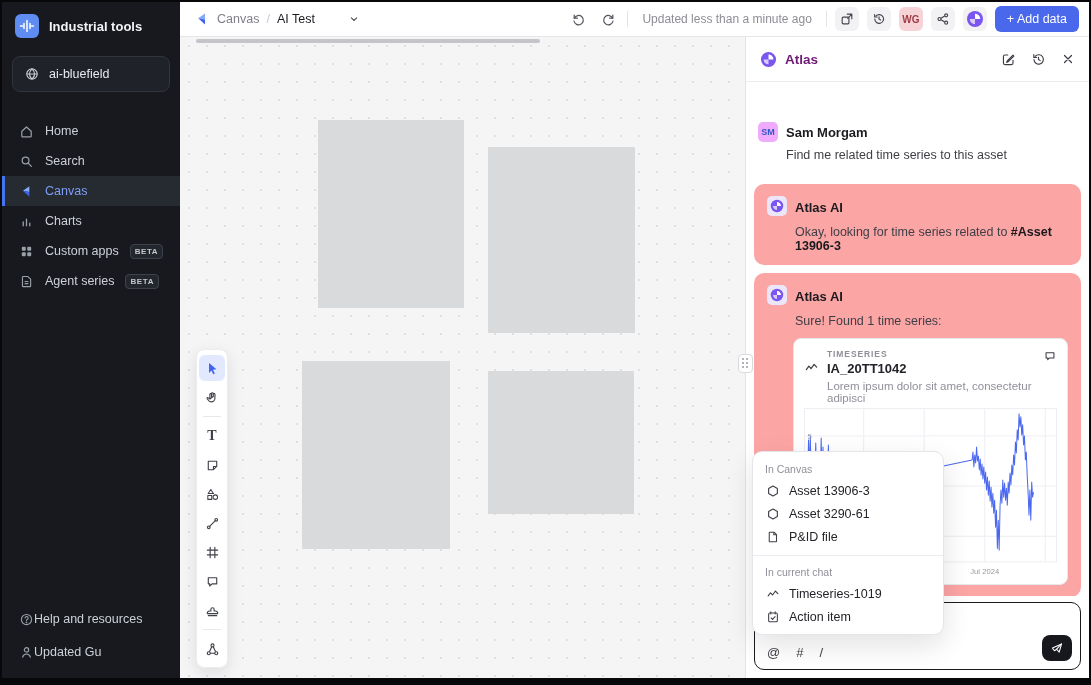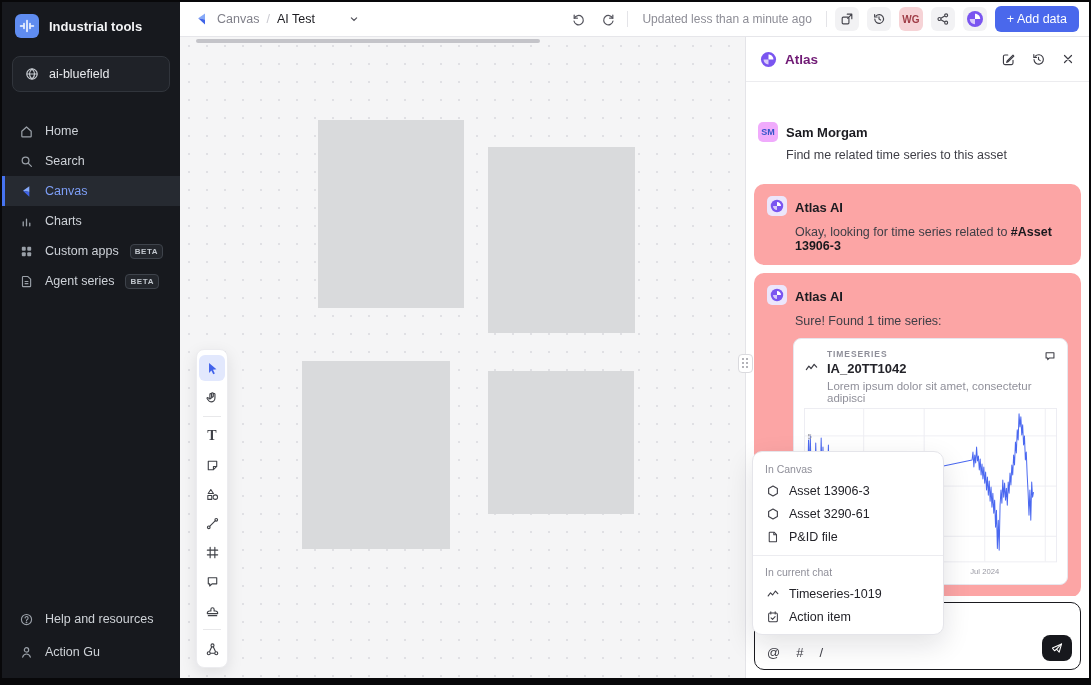--- a/index.html
+++ b/index.html
@@ -17,21 +17,21 @@
                   border:1px solid #31353c; background:#1f2228; border-radius:8px; font-size:12.5px; color:#e8eaed; cursor:pointer;text-align:right; }
   .nav { margin-top:24px; }
   .nav-item { position:relative; display:flex; align-items:center; gap:11px; height:30px; padding:0 16px;
               font-size:12.5px; color:#ced2d8; cursor:pointer; }
   .nav-item .ico { width:16px; height:16px; display:flex; align-items:center; justify-content:center; color:#9aa0a8; }
   .nav-item.active { background:#262a31; color:#7d9ef6; }
   .nav-item.active::before { content:""; position:absolute; left:0; top:0; bottom:0; width:3px; background:#4673f0; }
   .beta { font-size:8px; letter-spacing:.6px; color:#c2c7ce; border:1px solid #3e434b; border-radius:4px;
           padding:2px 4px; background:#23262c; font-weight:700; }
   .side-footer { margin-top:auto; padding:10px 16px 18px; display:flex; flex-direction:column; gap:17px; }
-  .f-item { display:flex; gap:11px; align-items:center; font-size:12.5px; color:#ced2d7; cursor:pointer; }
+  .f-item { display:flex; align-items:center; font-size:12.5px; color:#ced2d7; cursor:pointer; }
   .f-item .ico { width:16px; height:16px; color:#9aa0a8; display:flex; align-items:center; justify-content:center; }
 
   
   .topbar { position:absolute; left:178px; right:0; top:0; height:35px; background:#fff; border-bottom:1px solid #e6e6ea;
             display:flex; align-items:center; padding:0 10px 0 14px; z-index:10; }
   .crumb { display:flex; align-items:center; gap:7px; font-size:12.5px; }
   .c-app { color:#80808a; } .c-sep { color:#c9c9d0; } .c-page { color:#1b1b20; font-weight:500; }
   .crumb .chev { margin-left:26px; color:#51515a; display:flex; cursor:pointer; }
   .tb-right { margin-left:auto; display:flex; align-items:center; gap:8px; }
   .tb-ghost { width:22px; height:22px; display:flex; align-items:center; justify-content:center; color:#55555e; cursor:pointer; }
@@ -207,21 +207,21 @@
         </span>
         <span>Help and resources</span>
       </div>
       <div class="f-item">
         <span class="ico">
           <svg width="15" height="15" viewBox="0 0 16 16" fill="none" stroke="currentColor" stroke-width="1.3" stroke-linecap="round">
               <circle cx="8" cy="5.2" r="2.3"></circle>
               <path d="M3.9 13c.6-2.3 2.2-3.4 4.1-3.4s3.5 1.1 4.1 3.4"></path>
             </svg>
         </span>
-        <span>Action Gu</span>
+        <span>Updated Gu</span>
       </div>
     </div>
   </aside>
 
   <div class="topbar">
     <div class="crumb">
       <span>
         <svg width="16" height="16" viewBox="0 0 16 16">
             <path d="M11 2.4 4.2 7.2 11 8.6Z" fill="#86a9f8"></path>
             <path d="M11 8.6 4.2 7.2 11 13.6Z" fill="#3f64e8"></path>

